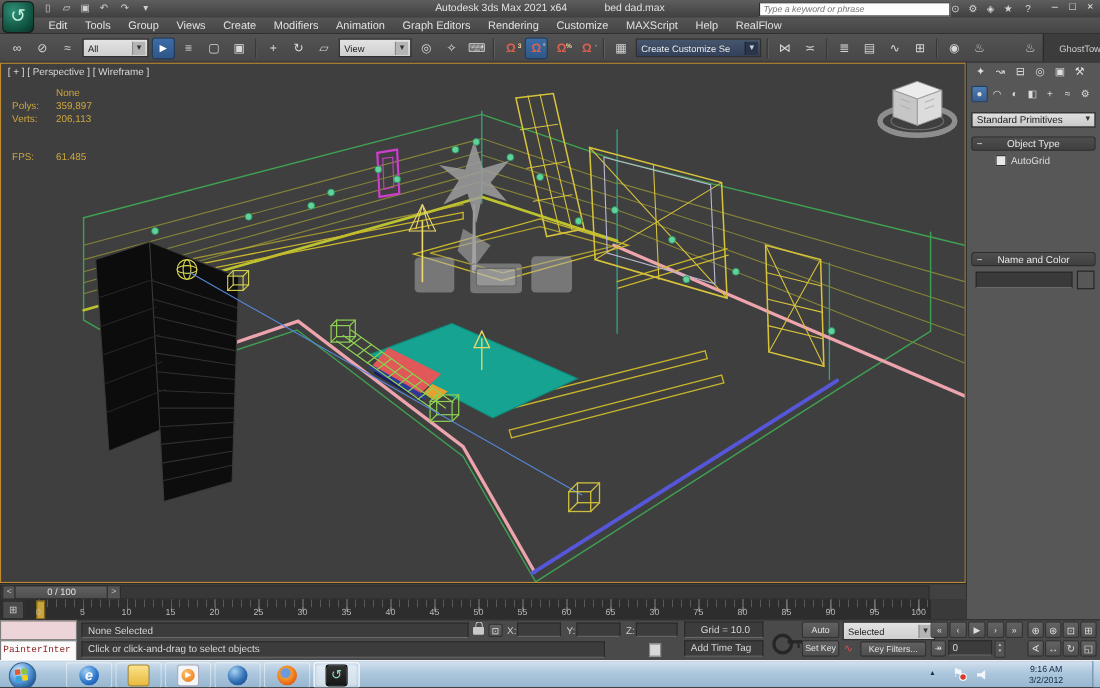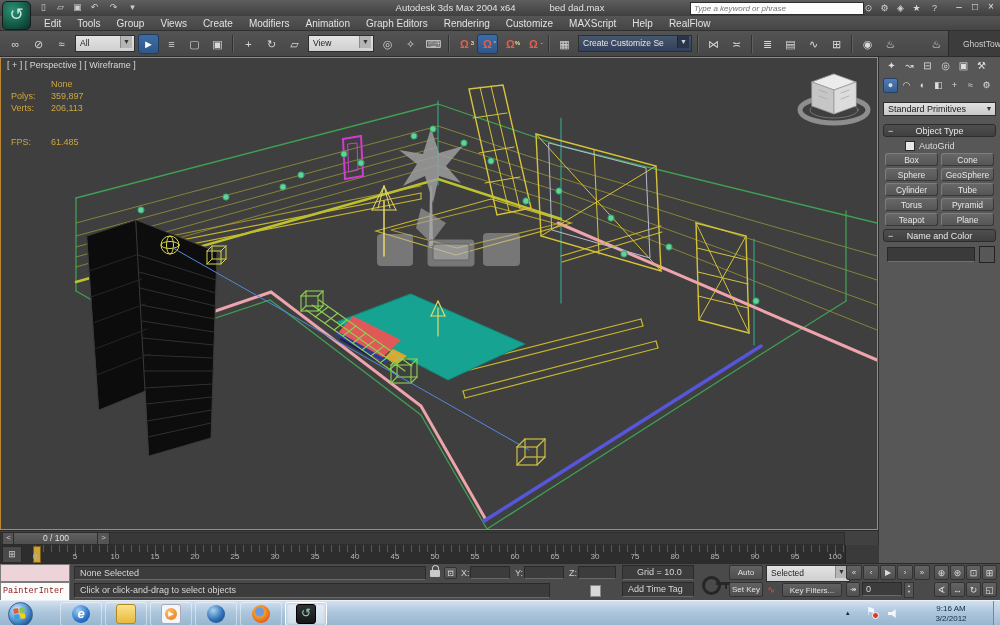--- a/index.html
+++ b/index.html
@@ -32,21 +32,21 @@
     display:flex;align-items:center;padding-left:4px;box-sizing:border-box;}
   .tbtn{width:21px;height:20px;margin:0 1px;border-radius:3px;color:#d8d8d8;font-size:11px;
     line-height:20px;text-align:center;position:relative;flex:none;}
   .tbtn.pressed{background:linear-gradient(#3c6da8,#2f5787);border:1px solid #203b5c;
     box-sizing:border-box;line-height:18px;color:#fff;}
   .tbtn .sup{position:absolute;right:1px;top:-1px;font-size:6px;color:#f0d8a0;}
   .tbtn.magnet{color:#e06050;font-weight:bold;}
   .tsep{width:1px;height:18px;background:#333;border-right:1px solid #5f5f5f;margin:0 3px;flex:none;}
   .tdrop{height:15px;border:1px solid #2e2e2e;background:linear-gradient(#e3e3e3,#cfcfcf);
     color:#1c1c1c;font-size:8.5px;line-height:14px;padding:0 2px 0 4px;display:flex;
-    flex:none;margin:0 2px;}
+    align-items:center;flex:none;margin:0 2px;}
   .tdrop .arrow{margin-left:auto;width:11px;height:12px;background:#b5b5b5;border-left:1px solid #8a8a8a;
     color:#333;font-size:7px;line-height:12px;text-align:center;}
   .tdrop.dark{background:linear-gradient(#46566c,#32405a);color:#e8e8e8;}
   .tdrop.dark .arrow{background:#2a3548;color:#cdd6e4;border-left:1px solid #1d2636;}
   #docked-tabs{margin-left:auto;margin-right:6px;display:flex;gap:14px;color:#cfcfcf;font-size:8.5px;
     background:#3c3c3c;height:100%;align-items:center;padding:0 14px;border-left:1px solid #2a2a2a;}
   
   #viewport{position:absolute;left:0;top:57px;width:878px;height:473px;background:#3f3f3f;
     border:1px solid #bd8a33;box-sizing:border-box;}
   #vp-label{position:absolute;left:6px;top:2px;color:#d8d8d8;font-size:9px;}
@@ -145,21 +145,21 @@
 
   <div id="titlebar">
     <div id="maxlogo"><span>↺</span></div>
     <span class="qa-btn" style="left:36px">▯</span>
     <span class="qa-btn" style="left:53px">▱</span>
     <span class="qa-btn" style="left:70px">▣</span>
     <span class="qa-btn" style="left:87px">↶</span>
     <span class="qa-btn" style="left:106px">↷</span>
     <span class="qa-btn" style="left:125px">▾</span>
     <div id="title-center">
-      <span>Autodesk 3ds Max 2004 x64</span>
+      <span>Autodesk 3ds Max 2021 x64</span>
       <span>bed dad.max</span>
     </div>
     <input id="ic-search" placeholder="Type a keyword or phrase" style="">
     <span class="ic-icon" style="left:862px">⊙</span>
     <span class="ic-icon" style="left:878px">⚙</span>
     <span class="ic-icon" style="left:894px">◈</span>
     <span class="ic-icon" style="left:910px">★</span>
     <span class="ic-icon" style="left:928px">?</span>
     <span class="winbtn" style="left:952px">–</span>
     <span class="winbtn" style="left:968px">□</span>
@@ -508,32 +508,20 @@
       <span>Standard Primitives</span>
         <span class="arrow">▼</span>
     </div>
     <div class="rollout-hdr" style="top:67px">
       <span class="minus">−</span><span>Object Type</span>
     </div>
     <div class="cp-check">
       <span class="box"></span>
       <span>AutoGrid</span>
     </div>
-    <div class="ot-grid">
-      <div class="cp-btn">Box</div>
-      <div class="cp-btn">Cone</div>
-      <div class="cp-btn">Sphere</div>
-      <div class="cp-btn">GeoSphere</div>
-      <div class="cp-btn">Cylinder</div>
-      <div class="cp-btn">Tube</div>
-      <div class="cp-btn">Torus</div>
-      <div class="cp-btn">Pyramid</div>
-      <div class="cp-btn">Teapot</div>
-      <div class="cp-btn">Plane</div>
-    </div>
     <div class="rollout-hdr" style="top:172px">
       <span class="minus">−</span><span>Name and Color</span>
     </div>
     <div id="nc-field"></div>
     <div id="nc-swatch"></div>
   </div>
 
   <div id="timeslider">
     <div id="ts-track"></div>
     <div class="ts-arrow" style="left:2px">&lt;</div>

